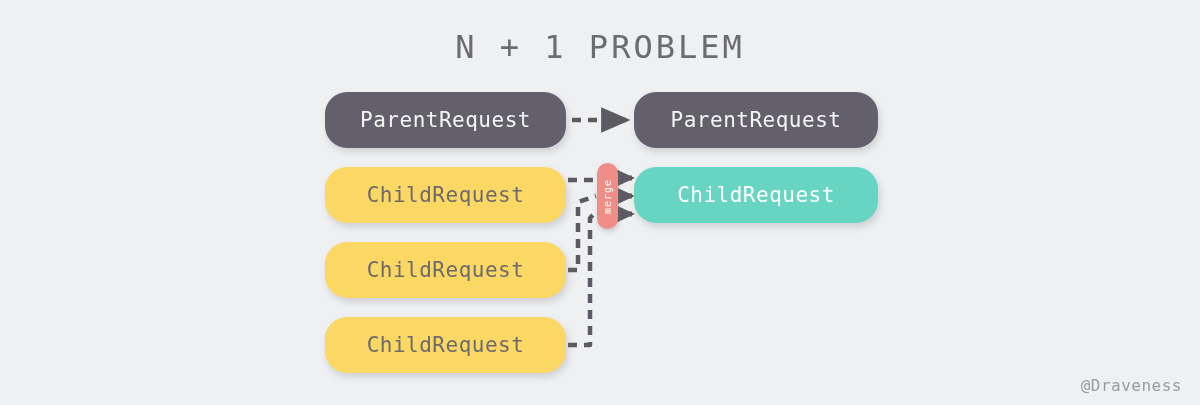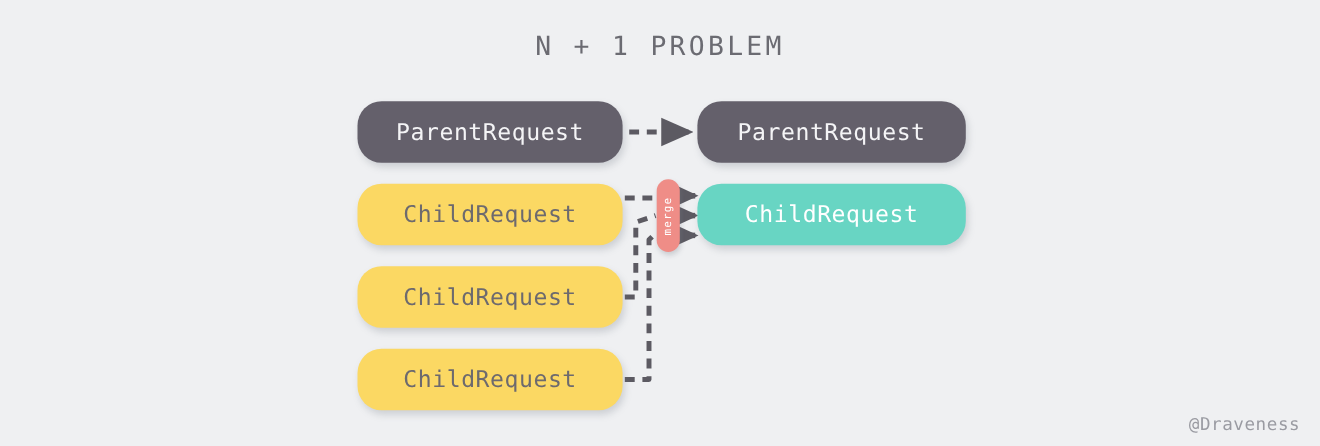--- a/index.html
+++ b/index.html
@@ -22,21 +22,21 @@
   }
 
   
   .title {
     position: absolute;
     left: 0;
     top: 28px;
     width: 1200px;
     text-align: center;
     font-family: "DejaVu Sans Mono", "Liberation Mono", monospace;
-    font-size: 24px;
+    font-size: 32px;
     letter-spacing: 3px;
     color: #6b6b72;
     font-weight: 400;
   }
 
   
   .node {
     position: absolute;
     border-radius: 22px;
     display: flex;

